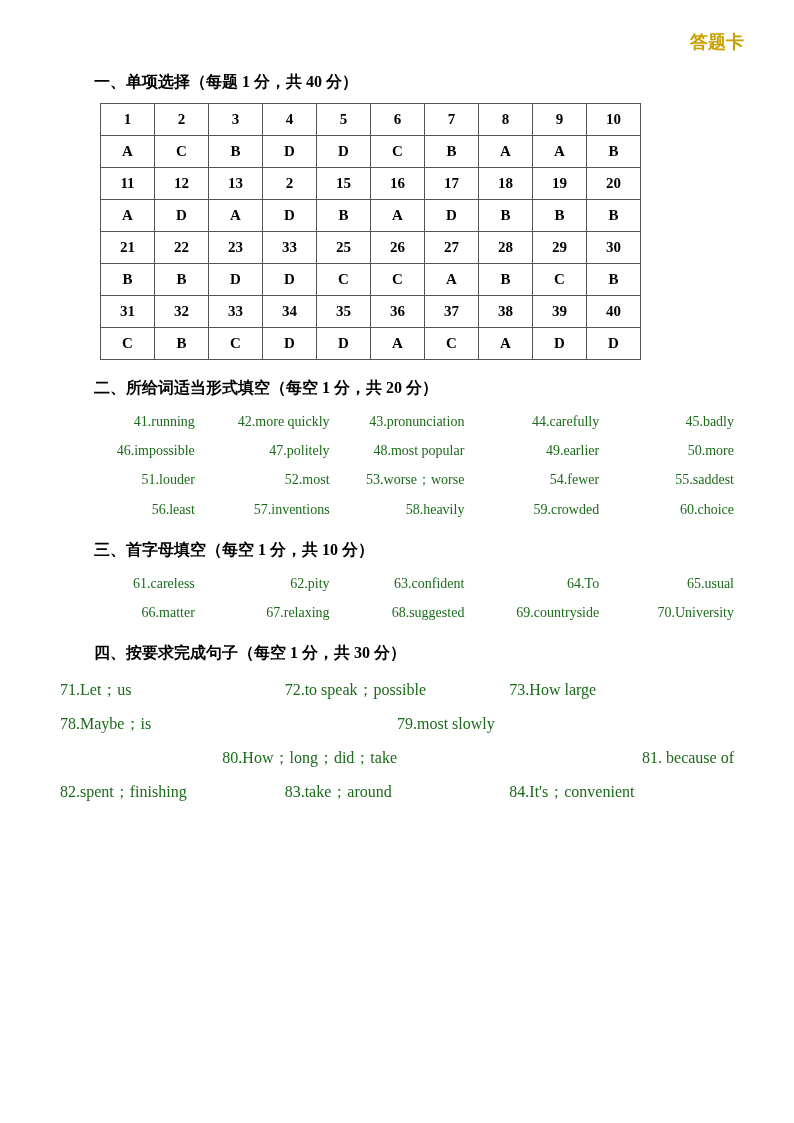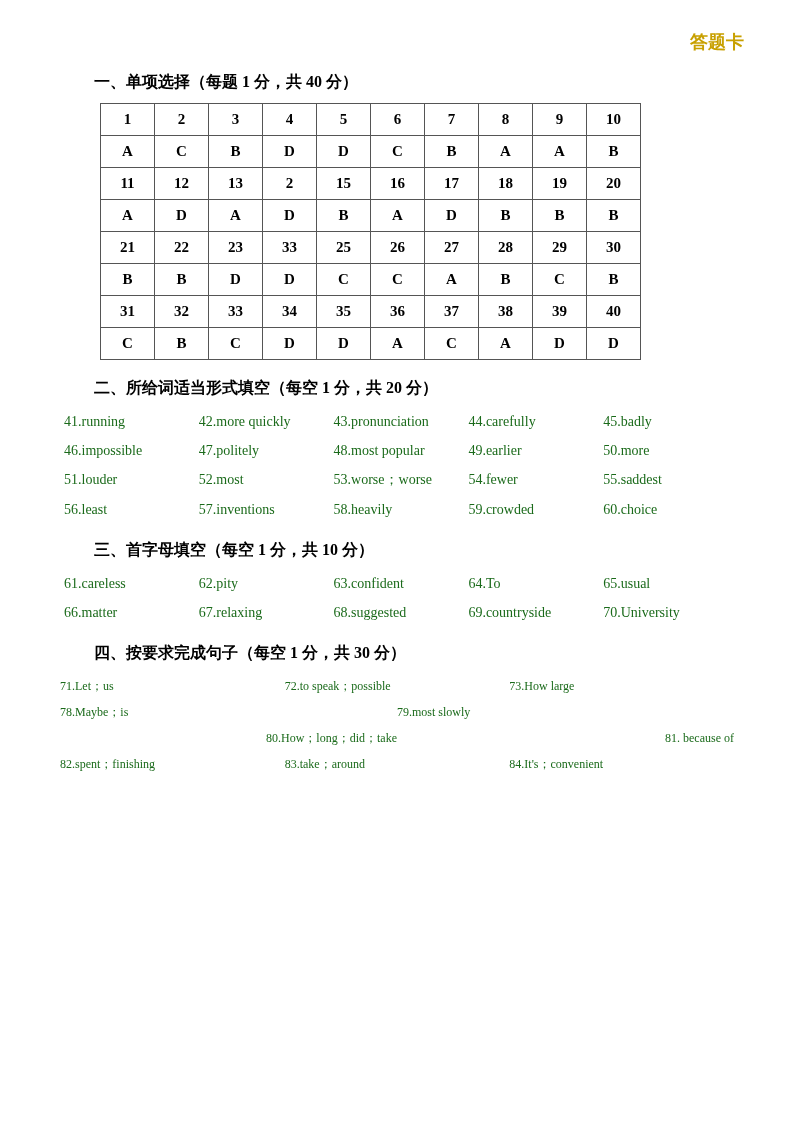--- a/index.html
+++ b/index.html
@@ -40,28 +40,29 @@
       font-size: 15px;
     }
     .answers-grid {
       display: grid;
       grid-template-columns: repeat(5, 1fr);
       gap: 4px 0;
       margin: 8px 10px;
       font-size: 14px;
       color: #1a6a1a;
       line-height: 1.8;
+      text-align: right;
     }
     .answers-grid span {
       display: block;
       padding-left: 4px;
     }
     .sentence-answers {
       margin: 8px 10px;
-      font-size: 12px;
+      font-size: 16px;
       color: #1a6a1a;
       line-height: 2.0;
     }
     .sentence-row {
       display: flex;
       gap: 0;
       margin-bottom: 2px;
     }
     .sentence-item {
       flex: 1;

